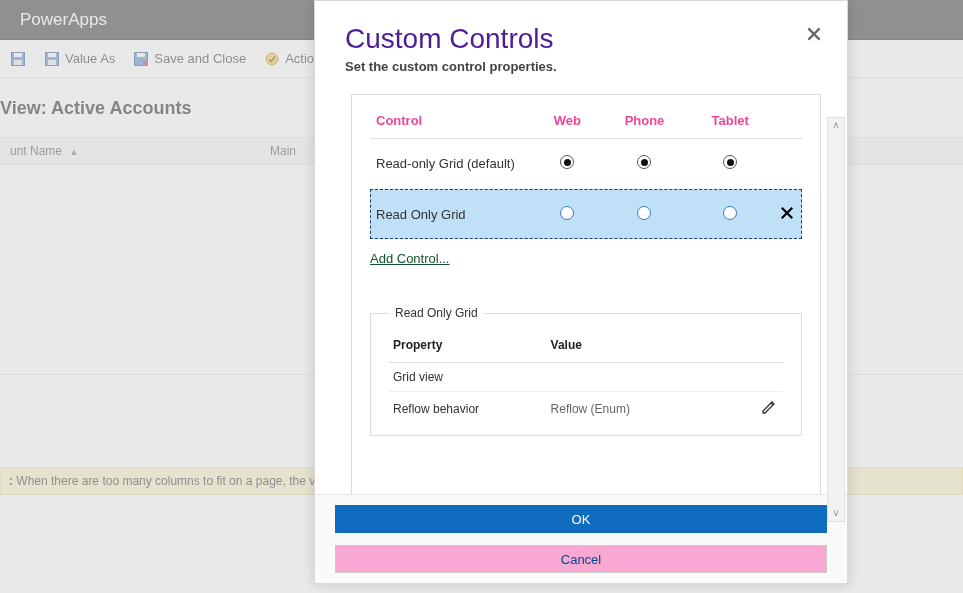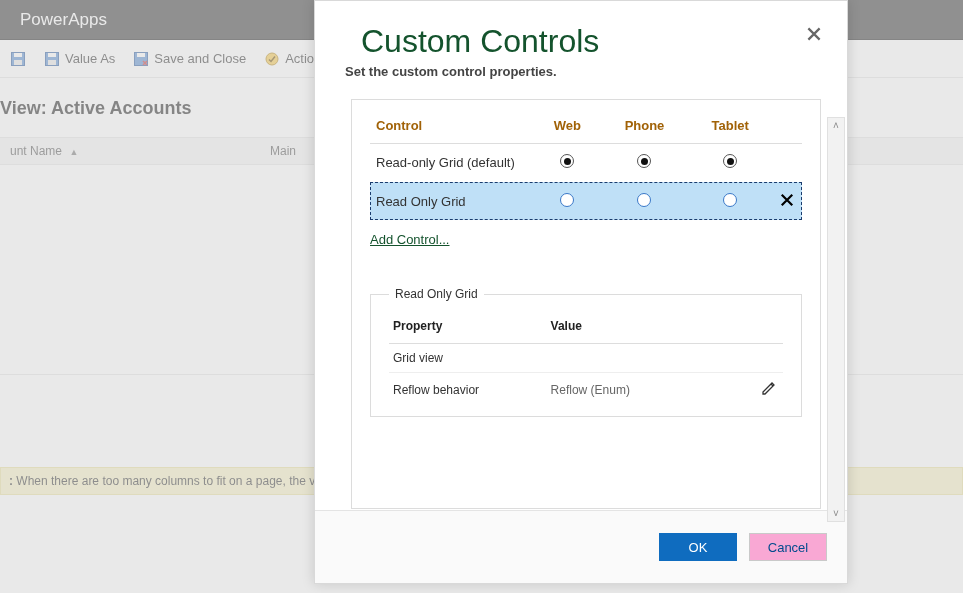--- a/index.html
+++ b/index.html
@@ -52,40 +52,40 @@
     pointer-events: none;
   }
 
   
   .dialog {
     position: absolute; top: 0; left: 314px; width: 534px; height: 584px;
     background: #fff; border: 1px solid #d9d9d9; box-shadow: 0 0 12px rgba(0,0,0,.15);
     display: flex; flex-direction: column;
   }
   .dlg-head { padding: 22px 30px 8px 30px; position: relative; }
-  .dlg-title { color: #14532d; font-size: 32px; font-weight: 400; margin: 0 0 4px 16px; }
+  .dlg-title { color: #4c1d95; font-size: 28px; font-weight: 400; margin: 0 0 4px 0; }
   .dlg-sub { color: #444; font-size: 13px; font-weight: bold; }
   .dlg-close {
     position: absolute; top: 24px; right: 24px; width: 18px; height: 18px;
     cursor: pointer; color: #666;
   }
   .dlg-close svg { width: 18px; height: 18px; }
 
   .dlg-body { flex: 1; padding: 12px 26px 0 36px; overflow: hidden; }
   .panel {
     border: 1px solid #dcdcdc; padding: 14px 18px 30px 18px; height: 410px;
     position: relative; overflow: auto;
   }
   .ctrl-table { width: 100%; border-collapse: collapse; font-size: 13px; }
   .ctrl-table thead th {
-    text-align: left; font-weight: 600; color: #a16207; padding: 4px 6px 10px 6px;
+    text-align: left; font-weight: 600; color: #ec4899; padding: 4px 6px 10px 6px;
     border-bottom: 1px solid #ddd;
   }
   .ctrl-table thead th.cen { text-align: center; }
-  .ctrl-table tbody td { padding: 10px 6px; vertical-align: middle; }
+  .ctrl-table tbody td { padding: 16px 6px; vertical-align: middle; }
   .ctrl-table tbody td.cen { text-align: center; }
   .row-default td { border-bottom: 1px solid transparent; }
   .row-selected {
     background: #bfe0f7;
     outline: 1px dashed #1a3c6e;
     outline-offset: -1px;
   }
   .radio {
     width: 14px; height: 14px; border: 1.5px solid #555; border-radius: 50%;
     display: inline-block; position: relative; background: #fff;
@@ -116,22 +116,22 @@
   .prop-table tbody td {
     padding: 7px 4px; border-bottom: 1px solid #eee; color: #333;
   }
   .prop-table tbody tr:last-child td { border-bottom: none; }
   .pencil {
     width: 16px; height: 16px; display: inline-block; cursor: pointer; color: #333;
   }
   .pencil svg { width: 16px; height: 16px; }
 
   .dlg-foot {
-    border-top: 1px solid #e4e4e4; padding: 22px 20px; background: #fafafa;
-    display: flex; justify-content: flex-end; gap: 12px;
+    border-top: 1px solid #e4e4e4; padding: 10px 20px; background: #fafafa;
+    display: flex; justify-content: flex-end; gap: 12px; flex-direction: column;
   }
   .btn {
     min-width: 78px; height: 28px; font-size: 13px; cursor: pointer;
     display: inline-flex; align-items: center; justify-content: center;
     border: 1px solid #c9c9c9; background: #f9a8d4; color: #004b8d;
   }
   .btn.primary { background: #0f6cbf; border-color: #0f6cbf; color: #fff; }
 
   
   .vscroll {

